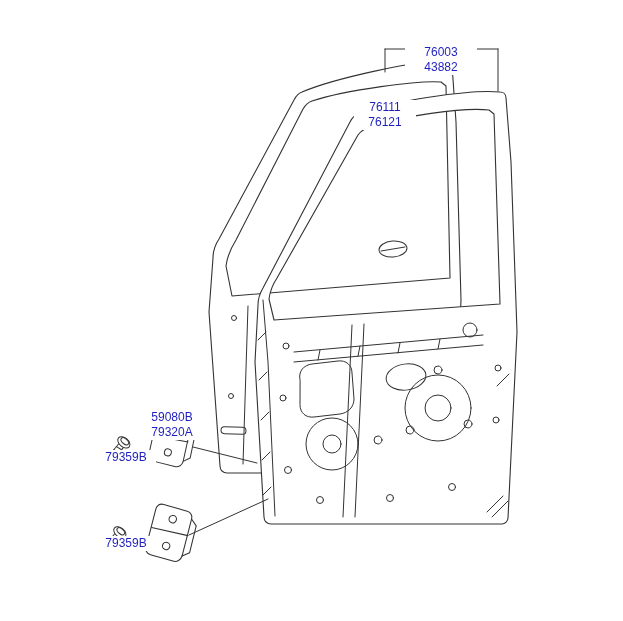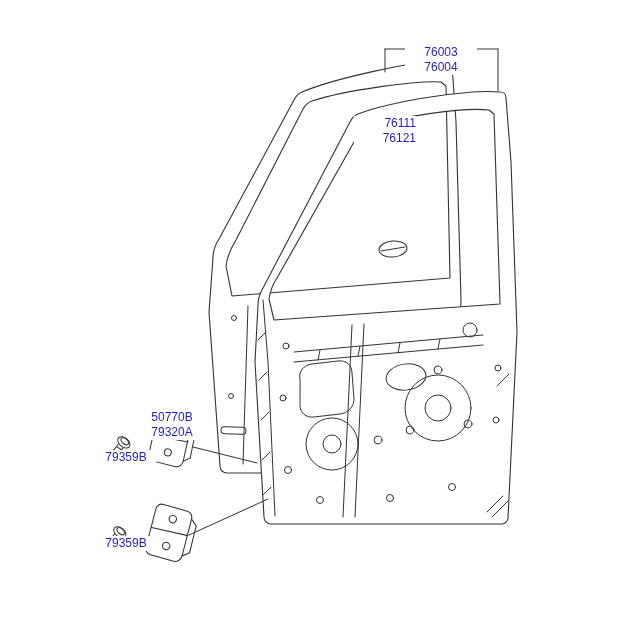--- a/index.html
+++ b/index.html
@@ -129,30 +129,30 @@
 
     <use href="#hinge" transform="translate(172,440) rotate(14)"></use>
     <use href="#hinge" transform="translate(171,533) rotate(16) scale(1.06)"></use>
 
     <use href="#bolt" transform="translate(120,447) rotate(40)"></use>
     <use href="#bolt" transform="translate(116,537) rotate(40)"></use>
   </svg>
 
   <div class="part-label" style="left:405px; top:9px; width:72px;">
     <div class="pn">76003</div>
-    <div class="pn">76004</div>
+    <div class="pn">43882</div>
   </div>
 
-  <div class="part-label" style="left:354px; top:80px; width:62px;text-align:right;">
+  <div class="part-label" style="left:354px; top:64px; width:62px;">
     <div class="pn">76111</div>
     <div class="pn">76121</div>
   </div>
 
   <div class="part-label" style="left:138px; top:374px; width:68px;">
-    <div class="pn">50770B</div>
+    <div class="pn">59080B</div>
     <div class="pn">79320A</div>
   </div>
 
   <div class="part-label" style="left:96px; top:414px; width:60px;">
     <div class="pn">79359B</div>
   </div>
 
   <div class="part-label" style="left:96px; top:500px; width:60px;">
     <div class="pn">79359B</div>
   </div>

